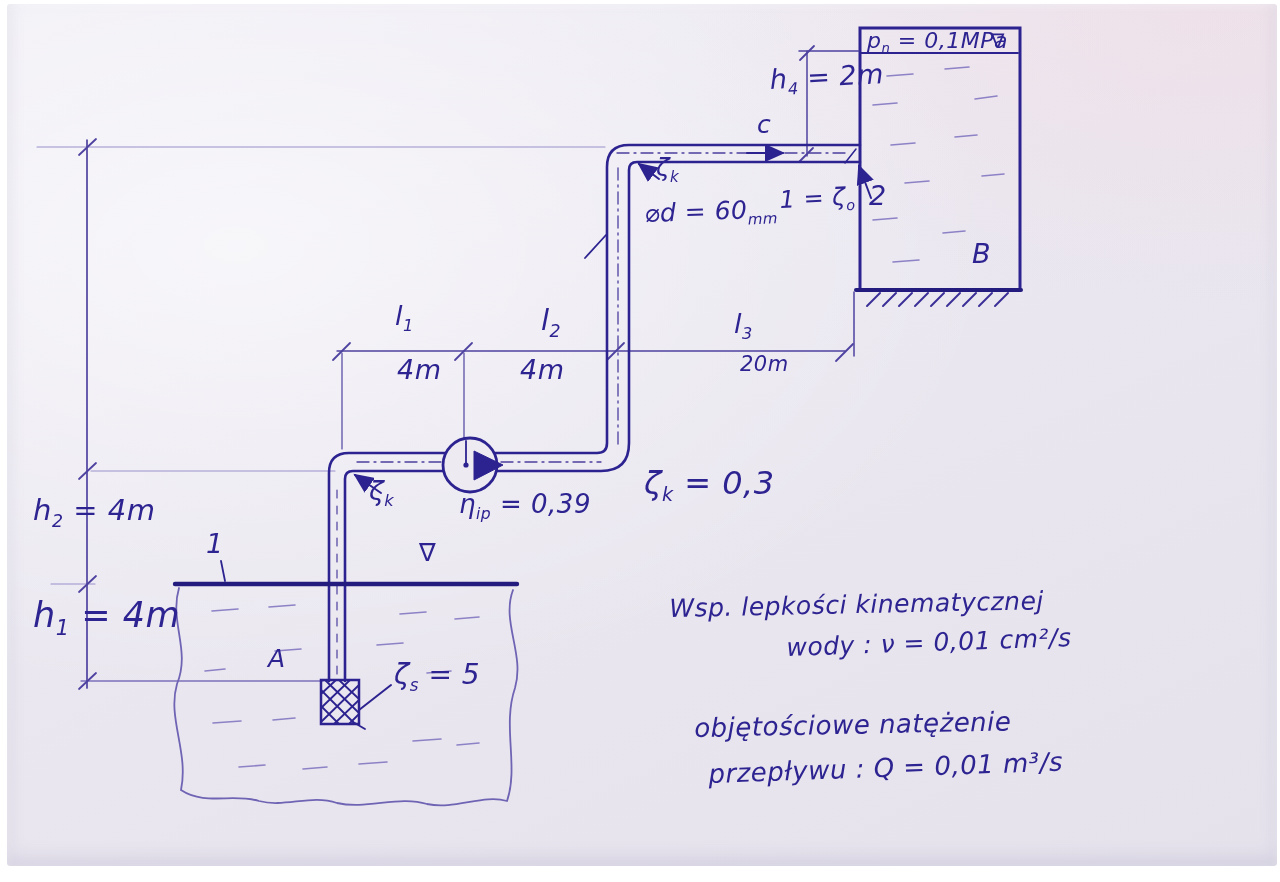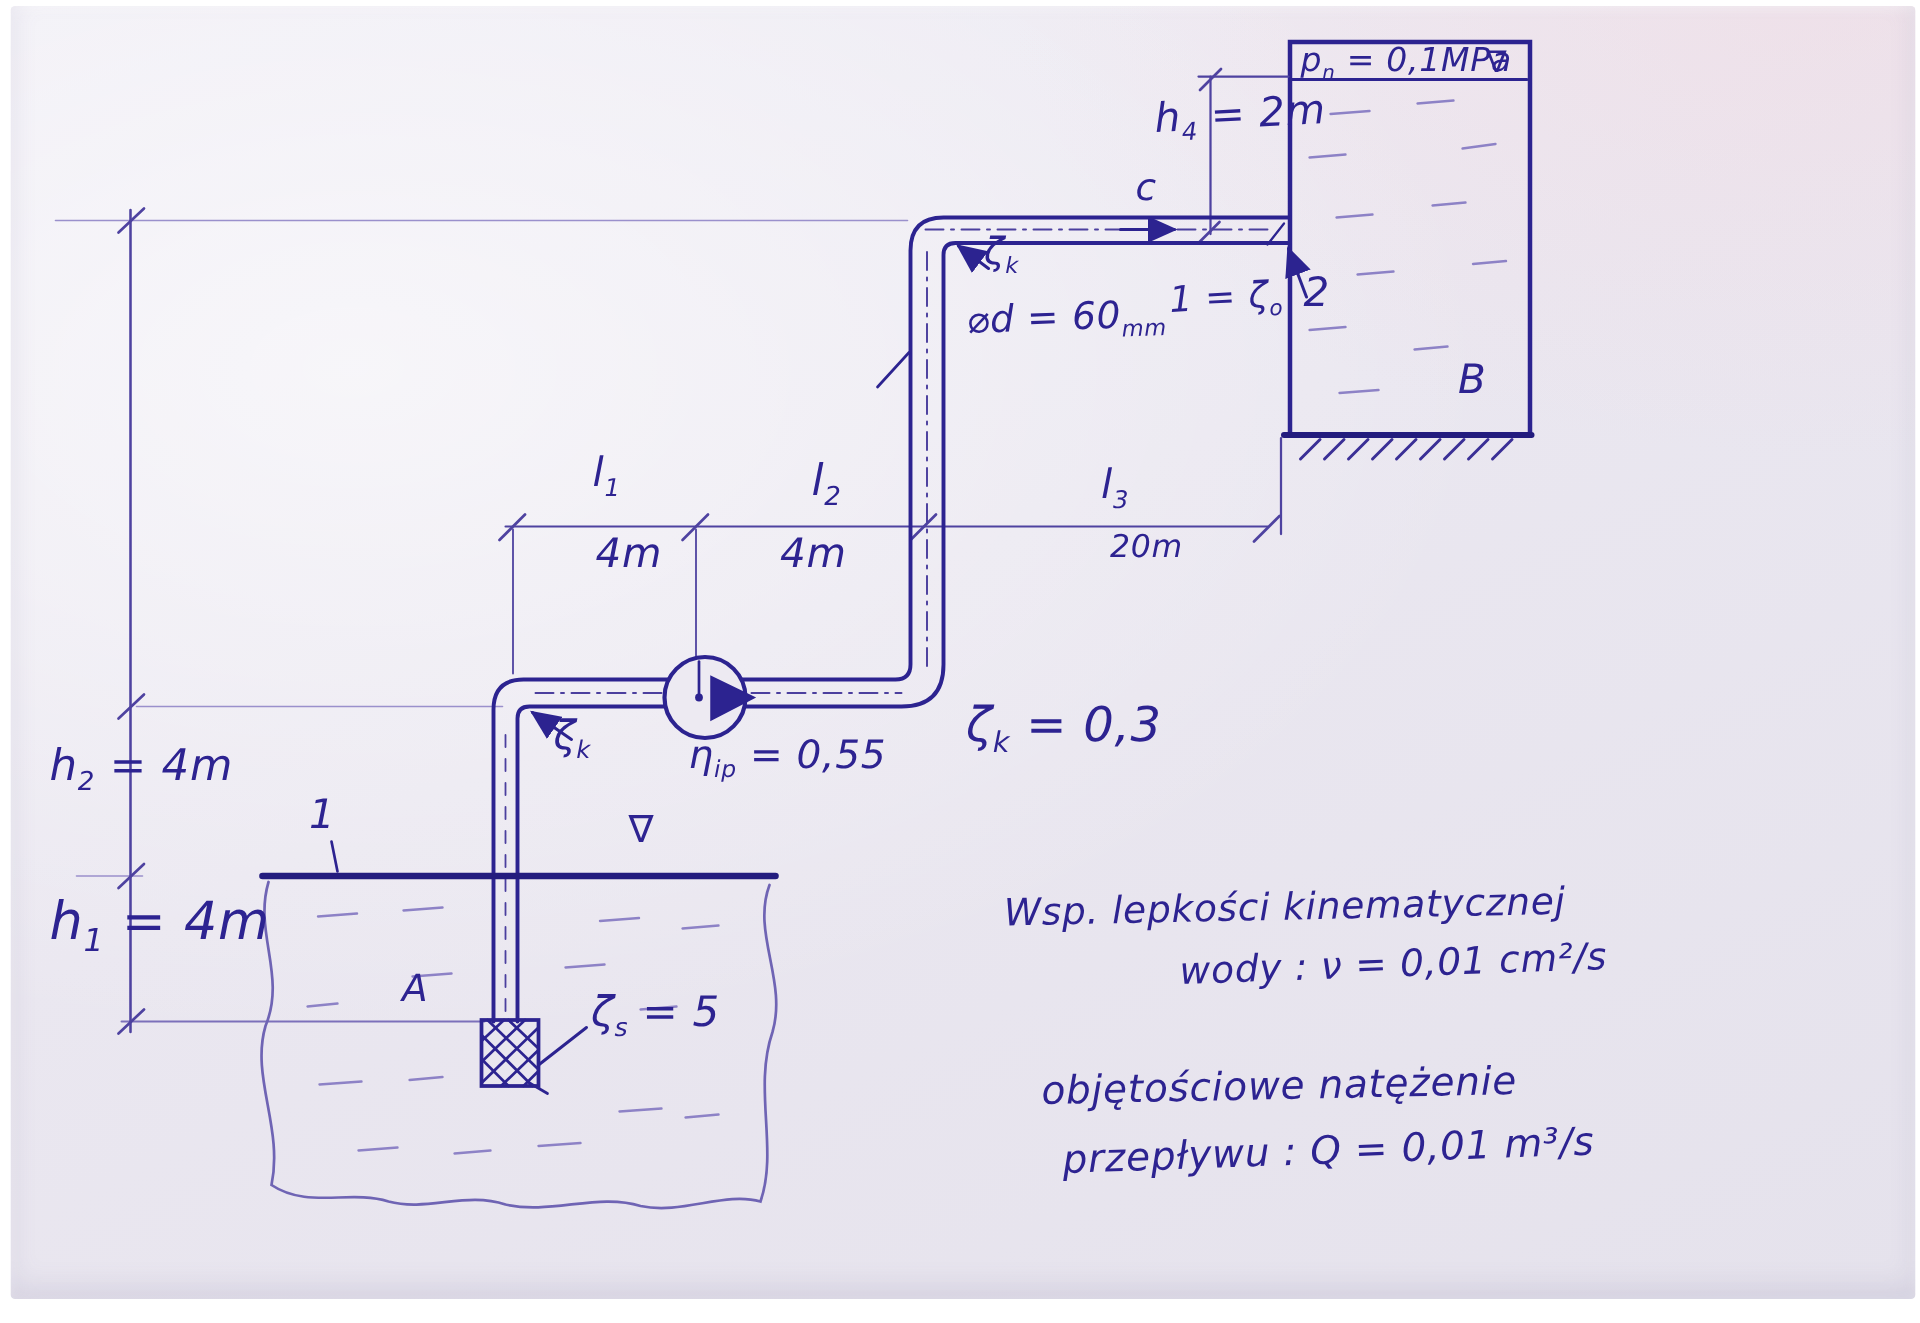--- a/index.html
+++ b/index.html
@@ -196,21 +196,21 @@
     <div class="lbl" style="left:26px;top:594px;font-size:35px;"><span>h</span><sub>1</sub><span> = 4m</span></div>
 
     <div class="lbl" style="left:388px;top:298px;font-size:27px;"><span>l</span><sub>1</sub></div>
     <div class="lbl" style="left:390px;top:352px;font-size:27px;"><span>4m</span></div>
     <div class="lbl" style="left:515px;top:302px;font-size:29px;margin-left:19px;"><span>l</span><sub>2</sub></div>
     <div class="lbl" style="left:513px;top:352px;font-size:27px;"><span>4m</span></div>
     <div class="lbl" style="left:727px;top:306px;font-size:27px;"><span>l</span><sub>3</sub></div>
     <div class="lbl" style="left:733px;top:350px;font-size:21px;"><span>20m</span></div>
 
     <div class="lbl" style="left:362px;top:473px;font-size:27px;"><span>ζ</span><sub>k</sub></div>
-    <div class="lbl" style="left:452px;top:487px;font-size:26px;"><span>η</span><sub>ip</sub><span> = 0,55</span></div>
+    <div class="lbl" style="left:452px;top:487px;font-size:26px;"><span>η</span><sub>ip</sub><span> = 0,39</span></div>
     <div class="lbl" style="left:637px;top:463px;font-size:32px;"><span>ζ</span><sub>k</sub><span> = 0,3</span></div>
 
     <div class="lbl" style="left:199px;top:526px;font-size:27px;"><span>1</span></div>
     <div class="lbl" style="left:412px;top:536px;font-size:25px;font-style:normal;"><span>∇</span></div>
     <div class="lbl" style="left:261px;top:642px;font-size:25px;"><span>A</span></div>
     <div class="lbl" style="left:387px;top:657px;font-size:28px;"><span>ζ</span><sub>s</sub><span> = 5</span></div>
 
     <div class="lbl rot-1" style="left:662px;top:592px;font-size:25px;"><span>Wsp. lepkości kinematycznej</span></div>
     <div class="lbl rot-2" style="left:779px;top:631px;font-size:25px;"><span>wody : ν = 0,01 cm²/s</span></div>
     <div class="lbl rot-1" style="left:687px;top:711px;font-size:26px;"><span>objętościowe natężenie</span></div>

